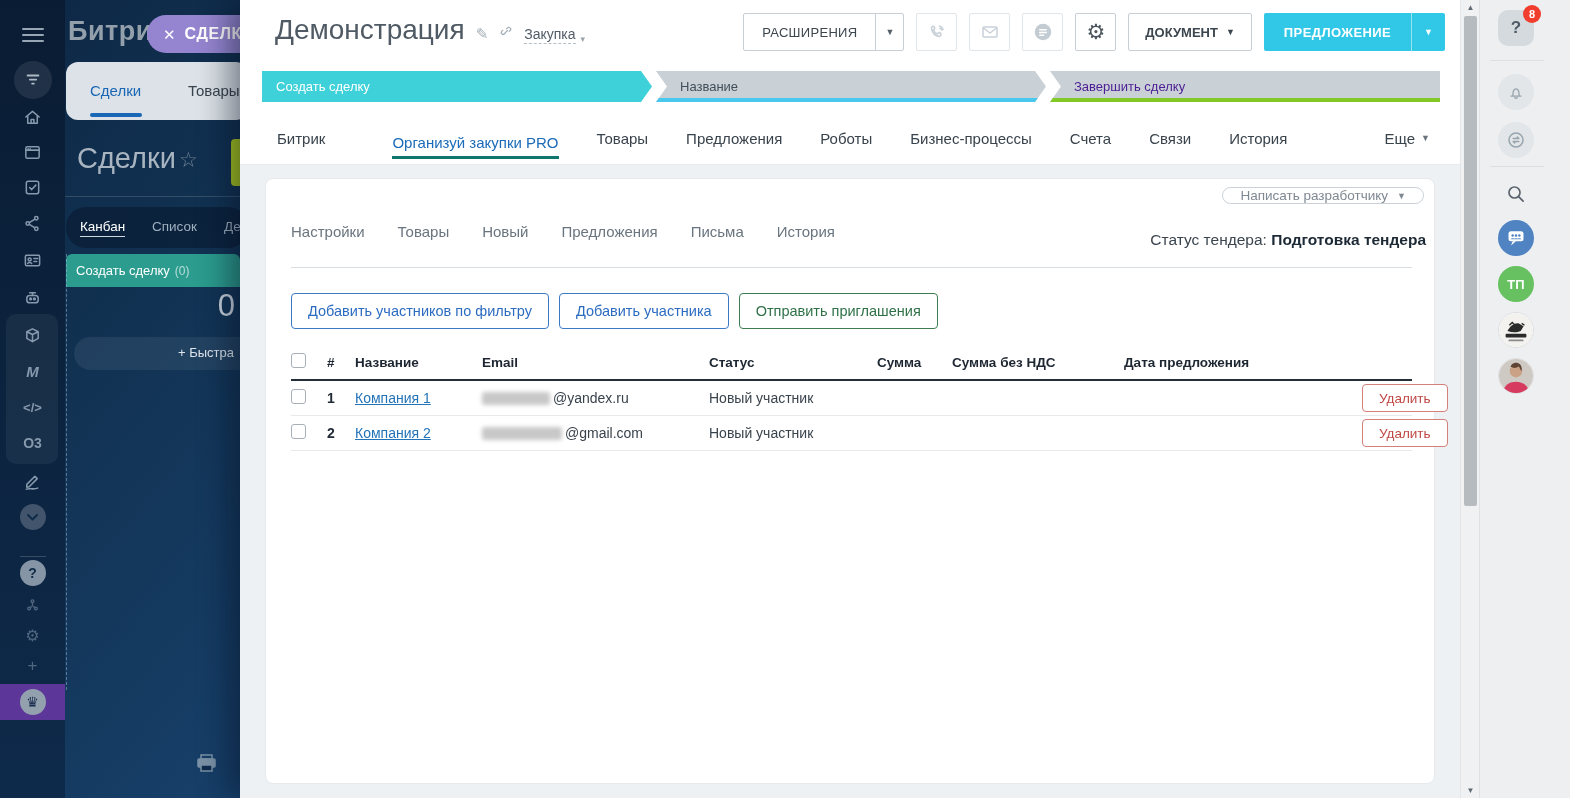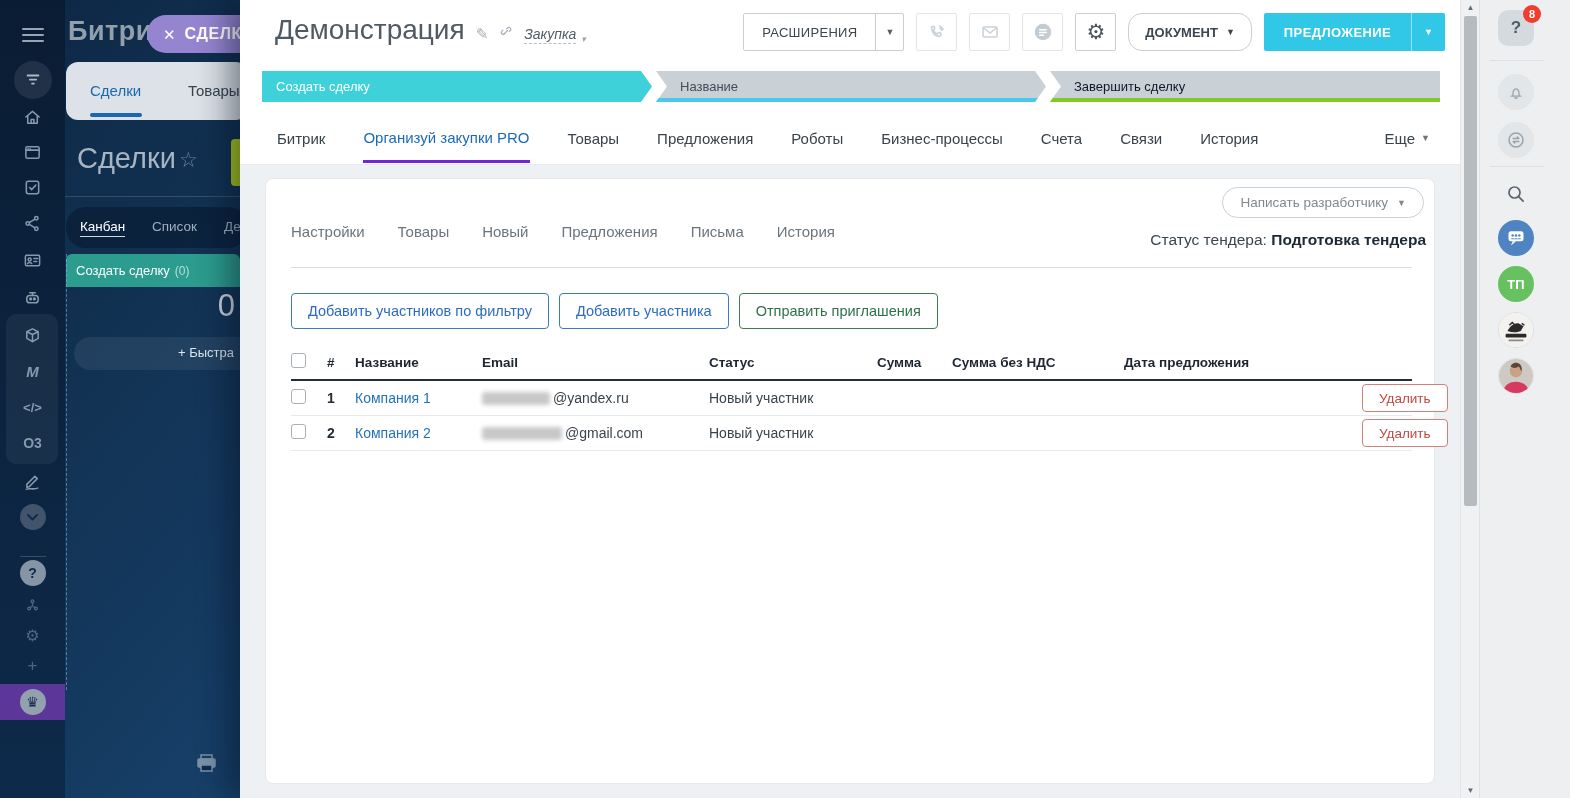--- a/index.html
+++ b/index.html
@@ -44,58 +44,58 @@
   #quickbtn .ql{position:absolute;left:104px;top:8px;font-size:13px;color:#dfe7ee;}
   #dashline{position:absolute;left:1px;top:254px;height:436px;width:0;border-left:1px dashed rgba(160,190,215,.5);}
   #printer{position:absolute;left:131px;top:754px;}
 
   
   #panel{position:absolute;left:240px;top:0;width:1220px;height:798px;background:#fff;z-index:10;
          box-shadow:-12px 0 28px rgba(4,14,30,.45);}
   #ptitle{position:absolute;left:35px;top:14px;display:flex;align-items:baseline;gap:11px;}
   #ptitle h1{font-size:28px;font-weight:400;color:#4f5a64;}
   #ptitle .pencil{font-family:"DejaVu Sans",sans-serif;color:#a7b0b8;font-size:15px;}
-  #cat{display:flex;align-items:flex-end;gap:5px;font-style:italic;}
+  #cat{display:flex;align-items:flex-end;gap:5px;}
   #cat .cname{font-size:14px;color:#525d67;border-bottom:1px dashed #b6bec5;padding-bottom:1px;}
   #cat .caret{font-size:9px;color:#9aa4ad;}
   #toolbar{position:absolute;right:15px;top:13px;display:flex;align-items:center;gap:12px;height:38px;}
   .splitbtn{display:flex;height:38px;border:1px solid #c7ced4;border-radius:2px;background:#fff;align-items:stretch;}
   .splitbtn .lab{display:flex;align-items:center;padding:0 18px;font-size:13px;color:#3c464f;letter-spacing:.3px;}
   .splitbtn .arr{display:flex;align-items:center;padding:0 9px;border-left:1px solid #c7ced4;color:#566069;font-size:9px;}
   .icbtn{width:41px;height:38px;border:1px solid #e0e5e9;border-radius:2px;background:#fff;display:flex;align-items:center;justify-content:center;}
   .icbtn.strong{border-color:#c7ced4;}
   .icbtn svg{stroke:#c9d1d8;fill:none;stroke-width:1.5;stroke-linecap:round;stroke-linejoin:round;}
   #gearbtn{font-family:"DejaVu Sans",sans-serif;font-size:21px;color:#4d565e;line-height:1;}
-  #docbtn{height:38px;border:1px solid #c7ced4;border-radius:14px;background:#fff;display:flex;align-items:center;gap:8px;padding:0 16px;font-size:13px;font-weight:bold;color:#3c464f;}
+  #docbtn{height:38px;border:1px solid #c7ced4;border-radius:2px;background:#fff;display:flex;align-items:center;gap:8px;padding:0 16px;font-size:13px;font-weight:bold;color:#3c464f;}
   #docbtn .caret{font-size:9px;color:#3c464f;}
   #propbtn{display:flex;height:38px;border-radius:2px;background:#31c8e7;color:#fff;align-items:stretch;}
   #propbtn .lab{display:flex;align-items:center;padding:12px 20px;font-size:13px;font-weight:bold;letter-spacing:.4px;}
   #propbtn .arr{display:flex;align-items:center;padding:0 12px;border-left:1px solid rgba(255,255,255,.5);font-size:9px;}
 
   
   #pipe{position:absolute;left:22px;top:71px;right:20px;height:31px;display:flex;gap:4px;}
   .stage{position:relative;flex:1;font-size:13px;display:flex;align-items:center;}
   .stage .slab{padding-left:14px;position:relative;z-index:2;}
   .stage.notch .slab{padding-left:24px;}
   .stage .uline{position:absolute;left:0;right:0;bottom:0;height:4px;}
   .st1{background:#3fd1d9;color:#fff;clip-path:polygon(0 0,calc(100% - 11px) 0,100% 50%,calc(100% - 11px) 100%,0 100%);}
   .st2{background:#c9d0d6;color:#424e59;clip-path:polygon(0 0,calc(100% - 11px) 0,100% 50%,calc(100% - 11px) 100%,0 100%,11px 50%);}
-  .st3{background:#c9d0d6;color:#0f172a;clip-path:polygon(0 0,100% 0,100% 100%,0 100%,11px 50%);}
+  .st3{background:#c9d0d6;color:#4c1d95;clip-path:polygon(0 0,100% 0,100% 100%,0 100%,11px 50%);}
 
   
   #maintabs{position:absolute;left:0;top:112px;right:0;height:53px;display:flex;align-items:center;gap:38px;padding:0 30px 0 37px;border-bottom:1px solid #e7ebee;}
   .mtab{font-size:15px;color:#39434c;padding:16px 0;cursor:default;}
-  .mtab.act{color:#1a6bb8;border-bottom:3px solid #6d28d9;padding-bottom:14px;}
+  .mtab.act{color:#1a6bb8;border-bottom:3px solid #0f766e;padding-bottom:5px;margin-left:29px;}
   #moretab{margin-left:auto;display:flex;align-items:center;gap:6px;font-size:15px;color:#39434c;}
   #moretab .caret{font-size:9px;color:#6a757f;}
 
   
   #content{position:absolute;left:0;top:165px;right:0;bottom:0;background:#edf1f4;}
   #card{position:absolute;left:25px;top:13px;width:1170px;height:606px;background:#fff;border:1px solid #e6eaed;border-radius:8px;}
-  #devbtn{position:absolute;top:8px;right:10px;height:31px;border:1px solid #cbd1d6;border-radius:16px;background:#fff;
+  #devbtn{position:absolute;top:8px;right:10px;height:17px;border:1px solid #cbd1d6;border-radius:16px;background:#fff;
           display:flex;align-items:center;gap:9px;padding:0 17px;font-size:13.5px;color:#7f8992;}
   #devbtn .caret{font-size:9px;color:#7f8992;}
   #status{position:absolute;top:52px;right:8px;font-size:15.5px;color:#3a4550;}
   #status b{color:#1d2a36;}
   #ttabs{position:absolute;left:25px;right:22px;top:44px;height:45px;display:flex;align-items:flex-start;gap:33px;border-bottom:1px solid #d8dde1;}
   .ttab{font-size:15px;color:#6a757f;padding-bottom:13px;}
   .ttab.act{color:#39434c;background:#fff;border:1px solid #d8dde1;border-bottom:1px solid #fff;border-radius:3px 3px 0 0;
             padding:11px 22px 13px;margin-bottom:-1px;}
   #actions{position:absolute;left:25px;top:114px;display:flex;gap:10px;}
   .obtn{height:36px;border-radius:4px;background:#fff;display:flex;align-items:center;padding:0 16px;font-size:14.5px;}
@@ -103,21 +103,21 @@
   .obtn.green{border:1px solid #3e7d52;color:#2f7147;}
 
   
   #ptable{position:absolute;left:25px;right:22px;top:170px;}
   .t-head,.t-row{display:grid;grid-template-columns:36px 28px 127px 227px 168px 75px 160px 250px 1fr;align-items:center;}
   .t-head{padding:4px 0 8px;border-bottom:2px solid #242e39;font-size:13.5px;font-weight:bold;color:#1d2631;}
   .t-row{height:35px;border-bottom:1px solid #e6eaed;font-size:14px;color:#39434c;}
   .cdate{padding-left:12px;}
   .cb{width:15px;height:15px;border:1px solid #a7b0b8;border-radius:3px;background:#fff;display:inline-block;}
   .rownum{font-weight:bold;color:#222c36;}
-  .namelink{color:#2273b8;}
+  .namelink{color:#2273b8;text-decoration:underline;}
   .blur{display:inline-block;height:13px;background:#c8c8c8;border-radius:2px;filter:blur(2px);vertical-align:-2px;margin-right:3px;}
   .b1{width:68px;} .b2{width:80px;}
   .delbtn{justify-self:end;height:28px;border:1px solid #d3807a;border-radius:4px;background:#fff;color:#bf4844;
           font-size:13.5px;display:flex;align-items:center;padding:0 16px;}
 
   
   #vscroll{position:absolute;left:1460px;top:0;width:19px;height:798px;background:#f0f1f3;border-left:1px solid #e3e5e7;z-index:11;}
   #vscroll .sarr{position:absolute;left:0;width:19px;text-align:center;font-size:8px;color:#5f6a73;}
   #sthumb{position:absolute;left:3px;top:16px;width:13px;height:490px;background:#b6bbc0;border-radius:2px;}
   #rsb{position:absolute;left:1479px;top:0;width:91px;height:798px;background:#edeff1;border-left:1px solid #dfe2e4;z-index:11;}

